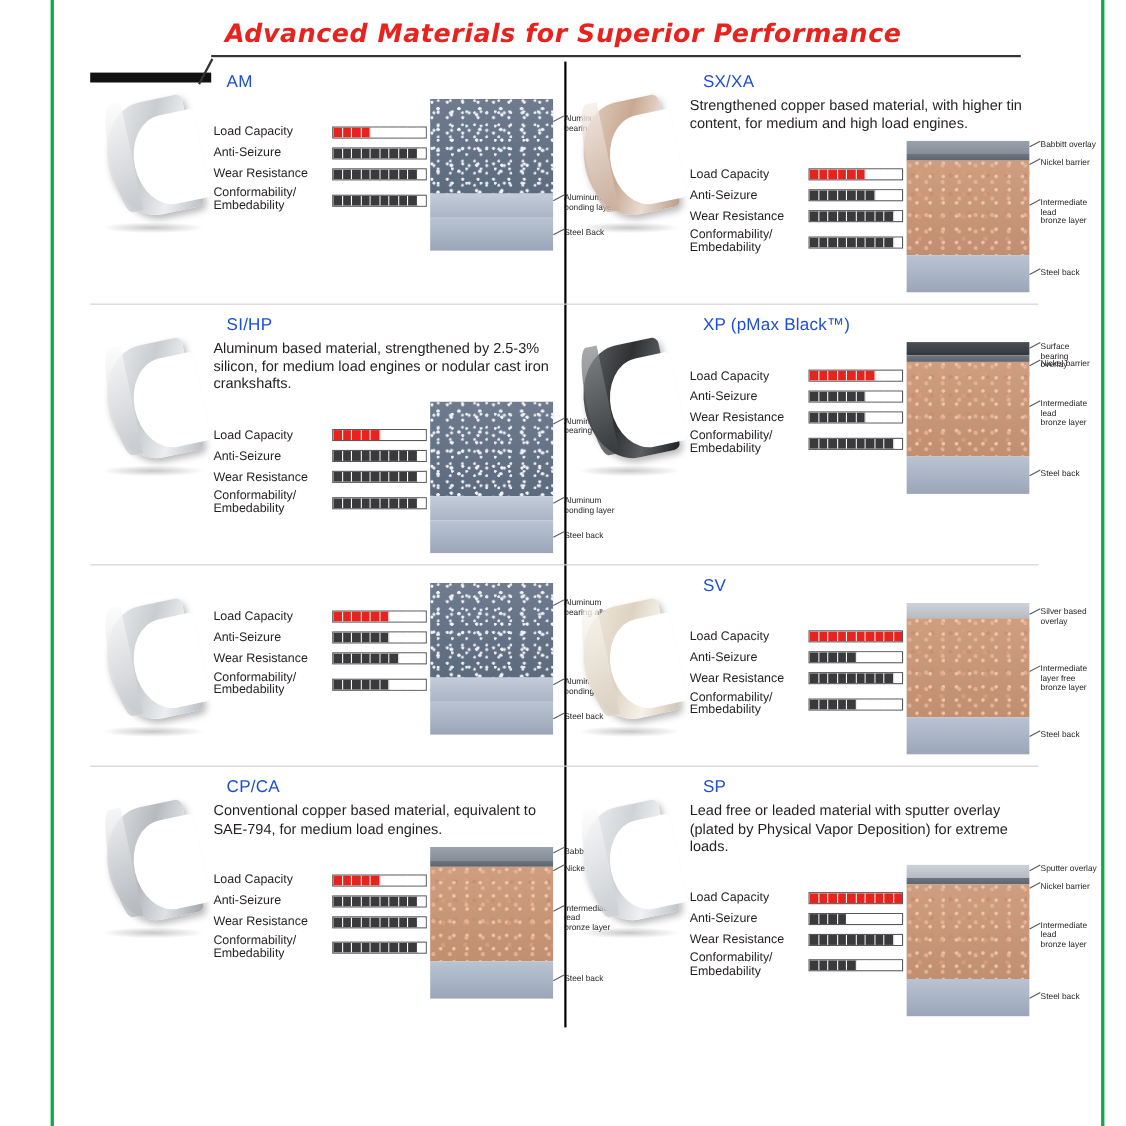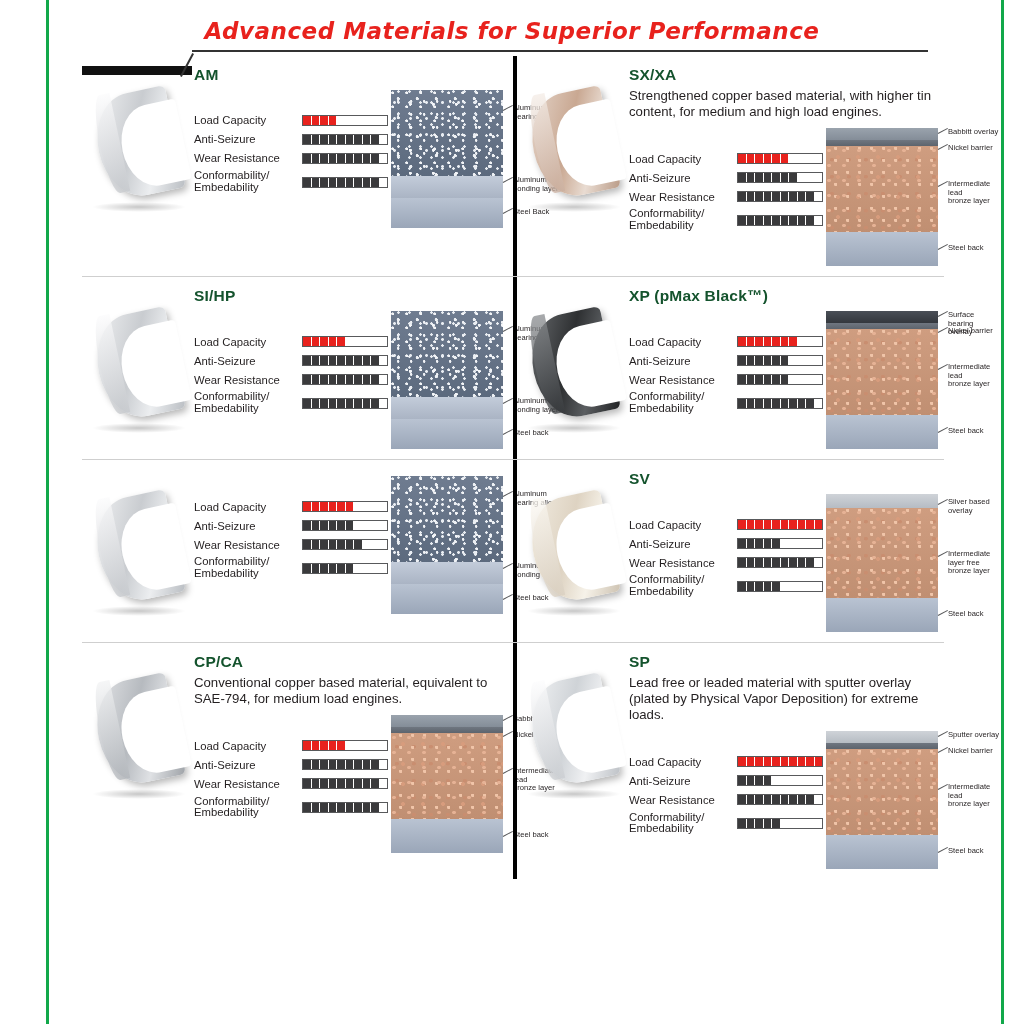--- a/index.html
+++ b/index.html
@@ -60,21 +60,21 @@
   }
   .row:last-child { border-bottom:none; }
   .cell {
     width:50%;
     display:flex;
     padding:6px 0 10px 0;
     position:relative;
   }
   .cell.left { padding-right:8px; }
   .cell.right { padding-left:0px; }
-  .cell-sep { border-left:4px solid #000000; }
+  .cell-sep { border-left:2px solid #000000; }
 
   .shell-wrap {
     width:112px;
     flex:0 0 112px;
     position:relative;
   }
   .shell {
     position:absolute;
     left:6px; top:26px;
     width:100px; height:120px;
@@ -111,24 +111,24 @@
     border-radius:50%;
     background:radial-gradient(ellipse at center, rgba(0,0,0,0.22), rgba(0,0,0,0) 70%);
   }
 
   .content {
     flex:1 1 auto;
     min-width:0;
     padding-top:4px;
   }
   .mat-name {
-    color:#14532d;
+    color:#1d4ed8;
     font-size:15.5px;
-    font-weight:bold;
-    margin:0 0 4px 0;
+    font-weight:normal;
+    margin:0 0 4px 12px;
     letter-spacing:0.2px;
   }
   .mat-desc {
     font-size:13.2px;
     line-height:1.22;
     color:#231f20;
     margin:0 0 8px 0;
     max-width:330px;
   }
 
@@ -454,20 +454,21 @@
     <div class="shell-wrap">
           <div class="shell">
       <div class="body" style="background:linear-gradient(115deg,#f4f5f6,#c9ccd0 45%,#eceef0 70%,#b9bdc2)"></div>
       <div class="edge" style="background:linear-gradient(180deg,#fbfbfc,#c6c9cd)"></div>
       <div class="inner"></div>
       <div class="shadow"></div>
     </div>
         </div>
     <div class="content">
       <div class="mat-name">SI/HP</div>
+      <div class="mat-desc">Aluminum based material, strengthened by 2.5-3% silicon, for medium load engines or nodular cast iron crankshafts.</div>
       <div class="lower">
         <div class="ratings">
           <div class="rate-row">
             <span class="rate-label">Load Capacity</span>
             <span class="bar">
                   <span class="seg" style="background:#e8221d"></span>
                   <span class="seg" style="background:#e8221d"></span>
                   <span class="seg" style="background:#e8221d"></span>
                   <span class="seg" style="background:#e8221d"></span>
                   <span class="seg" style="background:#e8221d"></span>

